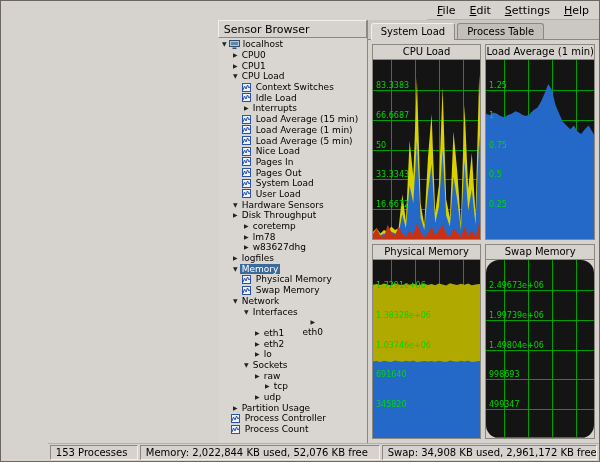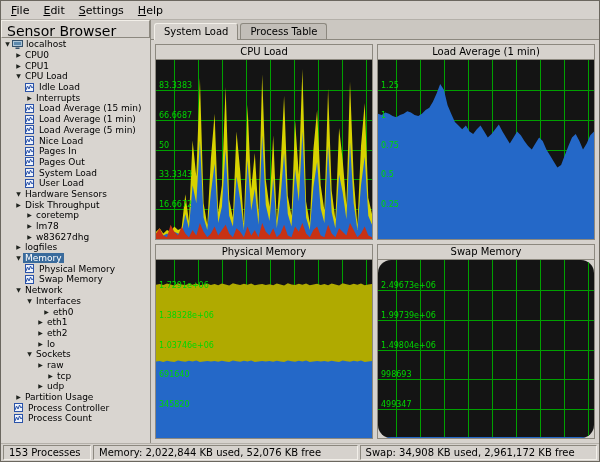--- a/index.html
+++ b/index.html
@@ -3,37 +3,37 @@
 <meta charset="utf-8">
 <style>
   * { box-sizing: border-box; margin: 0; padding: 0; }
   html, body { width: 600px; height: 462px; }
   body {
     font-family: "DejaVu Sans", "Liberation Sans", sans-serif;
     font-size: 11px; color: #000; background: #d6d2cd;
   }
   .window {
     width: 600px; height: 462px; display: flex; flex-direction: column;
-    border: 1px solid #6b675f; background: #d6d2cd; overflow: hidden;
+    border: 1px solid #6b675f; background: #d6d2cd; overflow: hidden; align-items: flex-end;
   }
   
   .menubar {
     height: 19px; flex: none; display: flex; align-items: center;
     padding: 0 3px; border-bottom: 1px solid #b4b0a9; background: #d6d2cd;
   }
   .menu-item { display: inline-block; padding: 1px 7px; cursor: default; }
   .menu-item::first-letter { text-decoration: underline; }
   
   .main { flex: 1; display: flex; min-height: 0; }
   .sidebar {
     width: 150px; flex: none; display: flex; flex-direction: column;
     border-right: 1px solid #8c887f; background: #d9d5d0; min-height: 0;
   }
   .sidebar-header {
-    height: 18px; flex: none; font-size: 14px; padding: 2px 5px;
+    height: 18px; flex: none; font-size: 11px; padding: 2px 5px;
     background: #d6d2cd; border: 1px solid;
     border-color: #f2efe9 #8c887f #8c887f #f2efe9;
   }
   .tree { flex: 1; overflow: hidden; padding-top: 1px; }
   .tree-row {
     height: 10.7px; display: flex; align-items: center;
     font-size: 9px; line-height: 10px; white-space: nowrap; cursor: default;
   }
   .tree-arrow { width: 9px; flex: none; font-size: 6px; color: #20241f; text-align: center; }
   .tree-icon { width: 12px; height: 9px; flex: none; display: flex; align-items: center; }
@@ -115,20 +115,29 @@
             <span class="tree-arrow">▼</span>
             <span class="label-box">CPU Load</span>
           </div>
           <div class="tree-row" style="padding-left: 24px;">
             <span class="tree-icon">
               <svg width="9" height="9" viewBox="0 0 9 9">
                 <rect x="0.5" y="0.5" width="8" height="8" fill="#eef3fb" stroke="#2a52a8"></rect>
                 <polyline points="1,7 2.5,3 4,6 5.5,2 7,5 8,3.5" fill="none" stroke="#2a52a8" stroke-width="1"></polyline>
               </svg>
             </span>
+            <span class="label-box">Context Switches</span>
+          </div>
+          <div class="tree-row" style="padding-left: 24px;">
+            <span class="tree-icon">
+              <svg width="9" height="9" viewBox="0 0 9 9">
+                <rect x="0.5" y="0.5" width="8" height="8" fill="#eef3fb" stroke="#2a52a8"></rect>
+                <polyline points="1,7 2.5,3 4,6 5.5,2 7,5 8,3.5" fill="none" stroke="#2a52a8" stroke-width="1"></polyline>
+              </svg>
+            </span>
             <span class="label-box">Idle Load</span>
           </div>
           <div class="tree-row" style="padding-left: 24px;">
             <span class="tree-arrow">▶</span>
             <span class="label-box">Interrupts</span>
           </div>
           <div class="tree-row" style="padding-left: 24px;">
             <span class="tree-icon">
               <svg width="9" height="9" viewBox="0 0 9 9">
                 <rect x="0.5" y="0.5" width="8" height="8" fill="#eef3fb" stroke="#2a52a8"></rect>
@@ -247,21 +256,21 @@
             <span class="label-box">Swap Memory</span>
           </div>
           <div class="tree-row" style="padding-left: 13px;">
             <span class="tree-arrow">▼</span>
             <span class="label-box">Network</span>
           </div>
           <div class="tree-row" style="padding-left: 24px;">
             <span class="tree-arrow">▼</span>
             <span class="label-box">Interfaces</span>
           </div>
-          <div class="tree-row" style="padding-left: 41px;">
+          <div class="tree-row" style="padding-left: 41px; flex-direction: column;">
             <span class="tree-arrow">▶</span>
             <span class="label-box">eth0</span>
           </div>
           <div class="tree-row" style="padding-left: 35px;">
             <span class="tree-arrow">▶</span>
             <span class="label-box">eth1</span>
           </div>
           <div class="tree-row" style="padding-left: 35px;">
             <span class="tree-arrow">▶</span>
             <span class="label-box">eth2</span>

